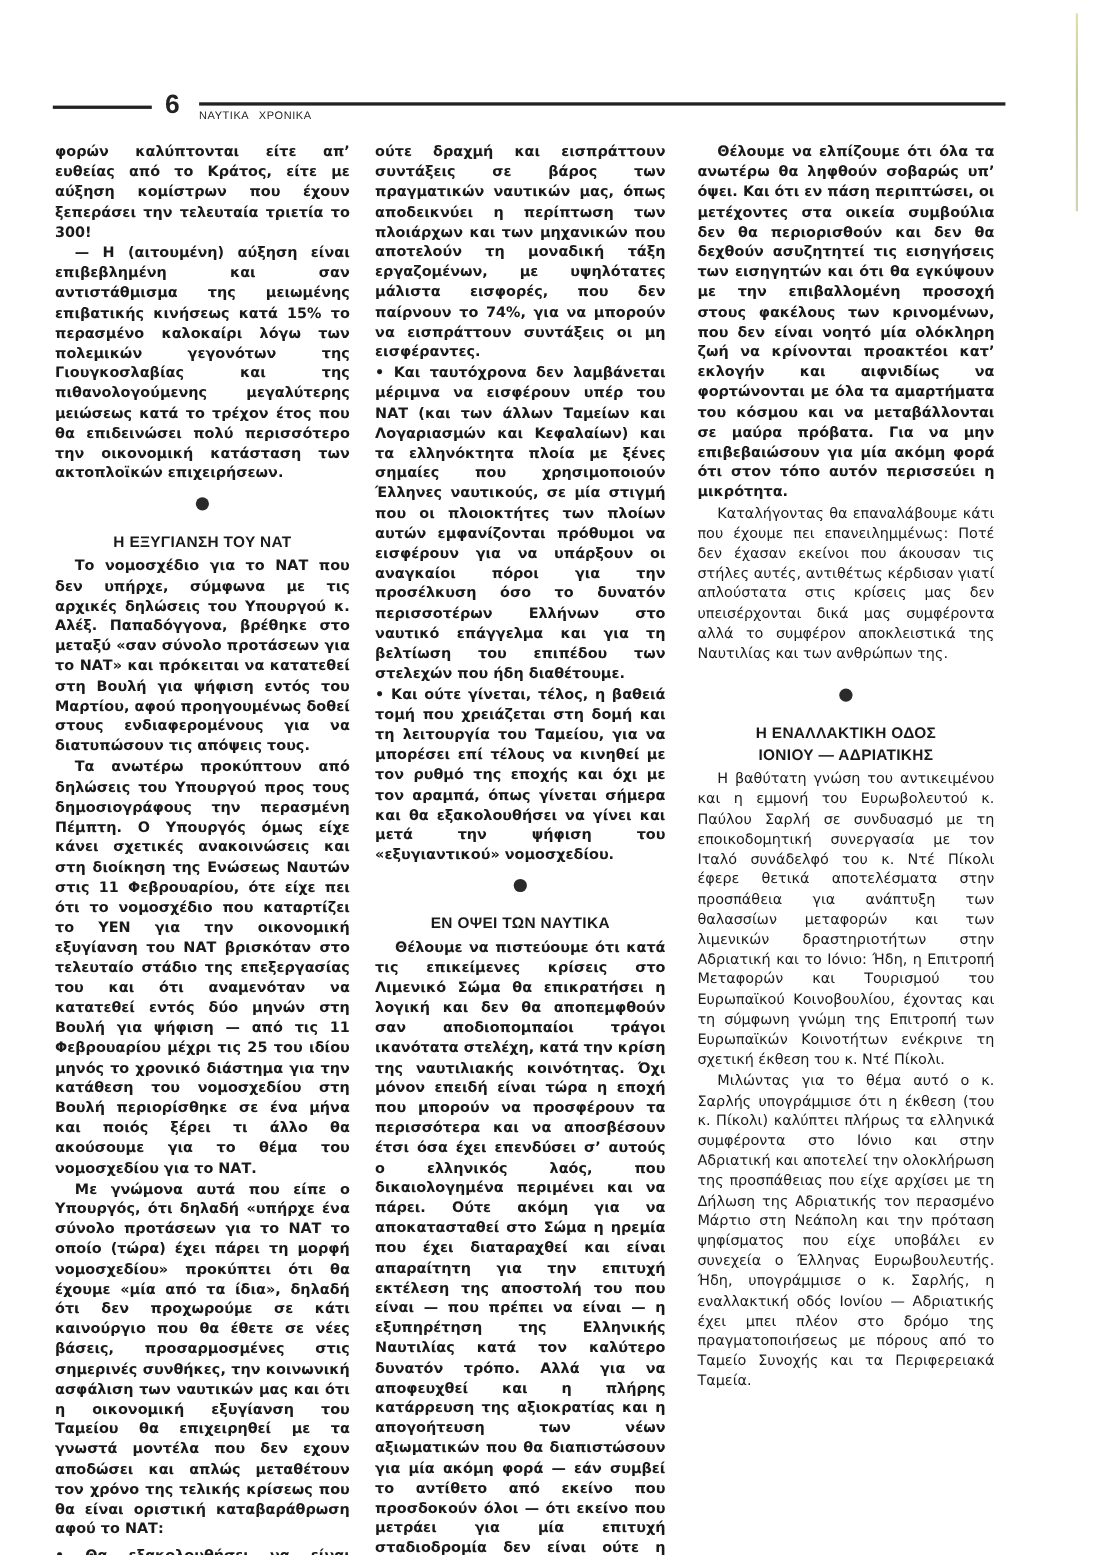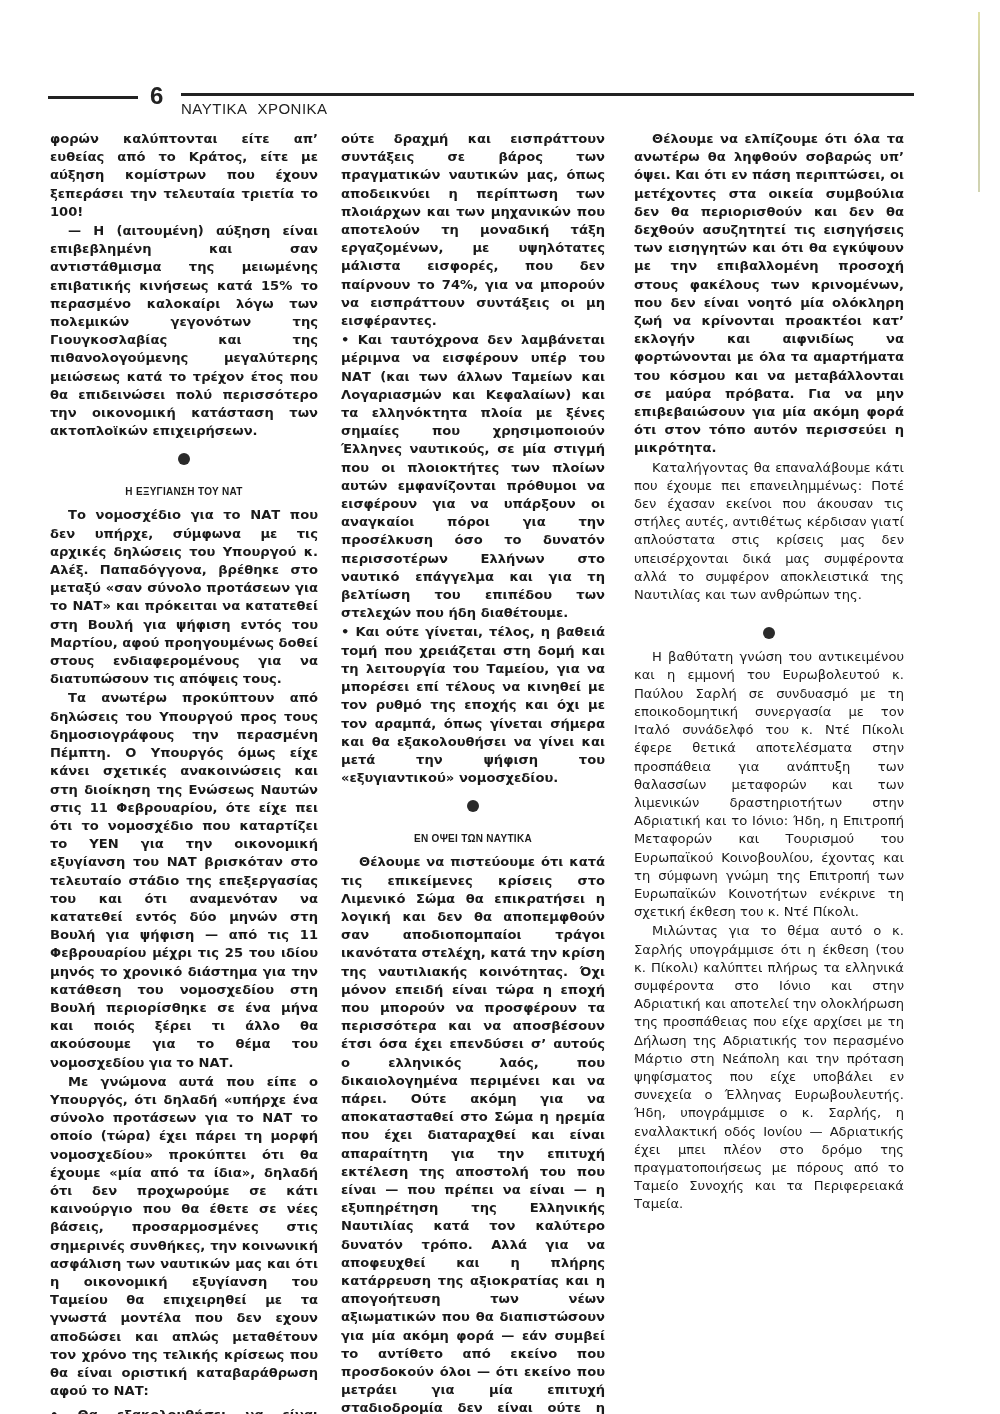--- a/index.html
+++ b/index.html
@@ -8,50 +8,50 @@
     font-family: "DejaVu Sans", "Liberation Sans", sans-serif; color: #1a1a1a;
   }
   .edge-line { position: absolute; left: 978px; top: 12px; width: 2px; height: 180px;
     background: linear-gradient(#d8d890, #b9bd8a 40%, #c6c9a0); opacity: .8; }
   .header { position: absolute; left: 48px; top: 84px; width: 866px; height: 40px; }
   .header .rule-left { position: absolute; left: 0; top: 12px; width: 90px; height: 3px; background: #222; }
   .header .page-num { position: absolute; left: 102px; top: -2px; font-family: "Liberation Sans", sans-serif;
     font-weight: bold; font-size: 24px; color: #222; }
   .header .rule-right { position: absolute; left: 133px; top: 9px; width: 733px; height: 3px; background: #222; }
   .header .paper-name { position: absolute; left: 133px; top: 16px; font-family: "Liberation Sans", sans-serif;
-    font-size: 15px; letter-spacing: .5px; color: #222; word-spacing: 6px; }
+    font-size: 10px; letter-spacing: .5px; color: #222; word-spacing: 6px; }
 
   .col { position: absolute; top: 130px; font-size: 13.1px; line-height: 18.2px; text-align: justify;
     hyphens: manual; }
   .col.left { left: 50px; width: 268px; font-weight: bold; }
   .col.mid { left: 341px; width: 264px; font-weight: bold; }
   .col.right { left: 634px; width: 270px; font-weight: normal; }
   .col p { margin: 0; text-indent: 18px; }
   .col p.noindent { text-indent: 0; }
   .col p.bullet { text-indent: 0; }
   .col p + p { margin-top: 1px; }
   .divider { text-align: center; height: 22px; margin-top: 12px; }
   .dot { display: inline-block; width: 12px; height: 12px; border-radius: 50%; background: #2a2a2a; }
-  .heading { font-family: "Liberation Sans", sans-serif; font-weight: bold; font-size: 10px;
+  .heading { font-family: "Liberation Sans", sans-serif; font-weight: bold; font-size: 14px;
     text-align: center; line-height: 20px; margin: 8px 0 4px 0; letter-spacing: .3px; color: #1a1a1a; }
 </style>
 </head>
 <body>
 
 <div class="edge-line"></div>
 
 <div class="header">
   <div class="rule-left"></div>
   <div class="page-num">6</div>
   <div class="rule-right"></div>
   <div class="paper-name">ΝΑΥΤΙΚΑ ΧΡΟΝΙΚΑ</div>
 </div>
 
 <div class="col left">
-  <p class="noindent">φορών καλύπτονται είτε απ’ ευθείας από το Κράτος, είτε με αύξηση κομίστρων που έχουν ξεπεράσει την τελευταία τριετία το 100!</p>
+  <p class="noindent">φορών καλύπτονται είτε απ’ ευθείας από το Κράτος, είτε με αύξηση κομίστρων που έχουν ξεπεράσει την τελευταία τριετία το 300!</p>
   <p>— Η (αιτουμένη) αύξηση είναι επιβεβλημένη και σαν αντιστάθμισμα της μειωμένης επιβατικής κινήσεως κατά 15% το περασμένο καλοκαίρι λόγω των πολεμικών γεγονότων της Γιουγκοσλαβίας και της πιθανολογούμενης μεγαλύτερης μειώσεως κατά το τρέχον έτος που θα επιδεινώσει πολύ περισσότερο την οικονομική κατάσταση των ακτοπλοϊκών επιχειρήσεων.</p>
   <div class="divider"><span class="dot"></span></div>
   <div class="heading">Η ΕΞΥΓΙΑΝΣΗ ΤΟΥ ΝΑΤ</div>
   <p>Το νομοσχέδιο για το ΝΑΤ που δεν υπήρχε, σύμφωνα με τις αρχικές δηλώσεις του Υπουργού κ. Αλέξ. Παπαδόγγονα, βρέθηκε στο μεταξύ «σαν σύνολο προτάσεων για το ΝΑΤ» και πρόκειται να κατατεθεί στη Βουλή για ψήφιση εντός του Μαρτίου, αφού προηγουμένως δοθεί στους ενδιαφερομένους για να διατυπώσουν τις απόψεις τους.</p>
   <p>Τα ανωτέρω προκύπτουν από δηλώσεις του Υπουργού προς τους δημοσιογράφους την περασμένη Πέμπτη. Ο Υπουργός όμως είχε κάνει σχετικές ανακοινώσεις και στη διοίκηση της Ενώσεως Ναυτών στις 11 Φεβρουαρίου, ότε είχε πει ότι το νομοσχέδιο που καταρτίζει το ΥΕΝ για την οικονομική εξυγίανση του ΝΑΤ βρισκόταν στο τελευταίο στάδιο της επεξεργασίας του και ότι αναμενόταν να κατατεθεί εντός δύο μηνών στη Βουλή για ψήφιση — από τις 11 Φεβρουαρίου μέχρι τις 25 του ιδίου μηνός το χρονικό διάστημα για την κατάθεση του νομοσχεδίου στη Βουλή περιορίσθηκε σε ένα μήνα και ποιός ξέρει τι άλλο θα ακούσουμε για το θέμα του νομοσχεδίου για το ΝΑΤ.</p>
   <p>Με γνώμονα αυτά που είπε ο Υπουργός, ότι δηλαδή «υπήρχε ένα σύνολο προτάσεων για το ΝΑΤ το οποίο (τώρα) έχει πάρει τη μορφή νομοσχεδίου» προκύπτει ότι θα έχουμε «μία από τα ίδια», δηλαδή ότι δεν προχωρούμε σε κάτι καινούργιο που θα έθετε σε νέες βάσεις, προσαρμοσμένες στις σημερινές συνθήκες, την κοινωνική ασφάλιση των ναυτικών μας και ότι η οικονομική εξυγίανση του Ταμείου θα επιχειρηθεί με τα γνωστά μοντέλα που δεν εχουν αποδώσει και απλώς μεταθέτουν τον χρόνο της τελικής κρίσεως που θα είναι οριστική καταβαράθρωση αφού το ΝΑΤ:</p>
   <p class="bullet" style="margin-top:6px">• Θα εξακολουθήσει να είναι «φορτωμένο» με τις χιλιάδες των «αλεξιπτωτιστών» που δεν έχουν εισφέρει</p>
 </div>
 
 <div class="col mid">
@@ -60,15 +60,19 @@
   <p class="bullet">• Και ούτε γίνεται, τέλος, η βαθειά τομή που χρειάζεται στη δομή και τη λειτουργία του Ταμείου, για να μπορέσει επί τέλους να κινηθεί με τον ρυθμό της εποχής και όχι με τον αραμπά, όπως γίνεται σήμερα και θα εξακολουθήσει να γίνει και μετά την ψήφιση του «εξυγιαντικού» νομοσχεδίου.</p>
   <div class="divider"><span class="dot"></span></div>
   <div class="heading">ΕΝ ΟΨΕΙ ΤΩΝ ΝΑΥΤΙΚΑ</div>
   <p>Θέλουμε να πιστεύουμε ότι κατά τις επικείμενες κρίσεις στο Λιμενικό Σώμα θα επικρατήσει η λογική και δεν θα αποπεμφθούν σαν αποδιοπομπαίοι τράγοι ικανότατα στελέχη, κατά την κρίση της ναυτιλιακής κοινότητας. Όχι μόνον επειδή είναι τώρα η εποχή που μπορούν να προσφέρουν τα περισσότερα και να αποσβέσουν έτσι όσα έχει επενδύσει σ’ αυτούς ο ελληνικός λαός, που δικαιολογημένα περιμένει και να πάρει. Ούτε ακόμη για να αποκατασταθεί στο Σώμα η ηρεμία που έχει διαταραχθεί και είναι απαραίτητη για την επιτυχή εκτέλεση της αποστολή του που είναι — που πρέπει να είναι — η εξυπηρέτηση της Ελληνικής Ναυτιλίας κατά τον καλύτερο δυνατόν τρόπο. Αλλά για να αποφευχθεί και η πλήρης κατάρρευση της αξιοκρατίας και η απογοήτευση των νέων αξιωματικών που θα διαπιστώσουν για μία ακόμη φορά — εάν συμβεί το αντίθετο από εκείνο που προσδοκούν όλοι — ότι εκείνο που μετράει για μία επιτυχή σταδιοδρομία δεν είναι ούτε η επίδοση, ούτε η σκληρή δουλειά, ούτε η εντιμότητα και η καθαρή συνείδηση, ούτε η πρόσκτηση περισσοτέρων γνώσεων, αλλά εντελώς διαφορετικά κριτήρια. Και, τέλος, για να αποφευχθεί ο φαύλος κύκλος των διώξεων των αντι-</p>
 </div>
 
 <div class="col right">
   <p style="font-weight:bold">Θέλουμε να ελπίζουμε ότι όλα τα ανωτέρω θα ληφθούν σοβαρώς υπ’ όψει. Και ότι εν πάση περιπτώσει, οι μετέχοντες στα οικεία συμβούλια δεν θα περιορισθούν και δεν θα δεχθούν ασυζητητεί τις εισηγήσεις των εισηγητών και ότι θα εγκύψουν με την επιβαλλομένη προσοχή στους φακέλους των κρινομένων, που δεν είναι νοητό μία ολόκληρη ζωή να κρίνονται προακτέοι κατ’ εκλογήν και αιφνιδίως να φορτώνονται με όλα τα αμαρτήματα του κόσμου και να μεταβάλλονται σε μαύρα πρόβατα. Για να μην επιβεβαιώσουν για μία ακόμη φορά ότι στον τόπο αυτόν περισσεύει η μικρότητα.</p>
   <p style="font-weight:normal">Καταλήγοντας θα επαναλάβουμε κάτι που έχουμε πει επανειλημμένως: Ποτέ δεν έχασαν εκείνοι που άκουσαν τις στήλες αυτές, αντιθέτως κέρδισαν γιατί απλούστατα στις κρίσεις μας δεν υπεισέρχονται δικά μας συμφέροντα αλλά το συμφέρον αποκλειστικά της Ναυτιλίας και των ανθρώπων της.</p>
   <div class="divider" style="margin-top:22px"><span class="dot"></span></div>
+  <div class="heading">
+    <div>Η ΕΝΑΛΛΑΚΤΙΚΗ ΟΔΟΣ</div>
+    <div>ΙΟΝΙΟΥ — ΑΔΡΙΑΤΙΚΗΣ</div>
+  </div>
   <p>Η βαθύτατη γνώση του αντικειμένου και η εμμονή του Ευρωβολευτού κ. Παύλου Σαρλή σε συνδυασμό με τη εποικοδομητική συνεργασία με τον Ιταλό συνάδελφό του κ. Ντέ Πίκολι έφερε θετικά αποτελέσματα στην προσπάθεια για ανάπτυξη των θαλασσίων μεταφορών και των λιμενικών δραστηριοτήτων στην Αδριατική και το Ιόνιο: Ήδη, η Επιτροπή Μεταφορών και Τουρισμού του Ευρωπαϊκού Κοινοβουλίου, έχοντας και τη σύμφωνη γνώμη της Επιτροπή των Ευρωπαϊκών Κοινοτήτων ενέκρινε τη σχετική έκθεση του κ. Ντέ Πίκολι.</p>
   <p>Μιλώντας για το θέμα αυτό ο κ. Σαρλής υπογράμμισε ότι η έκθεση (του κ. Πίκολι) καλύπτει πλήρως τα ελληνικά συμφέροντα στο Ιόνιο και στην Αδριατική και αποτελεί την ολοκλήρωση της προσπάθειας που είχε αρχίσει με τη Δήλωση της Αδριατικής τον περασμένο Μάρτιο στη Νεάπολη και την πρόταση ψηφίσματος που είχε υποβάλει εν συνεχεία ο Έλληνας Ευρωβουλευτής. Ήδη, υπογράμμισε ο κ. Σαρλής, η εναλλακτική οδός Ιονίου — Αδριατικής έχει μπει πλέον στο δρόμο της πραγματοποιήσεως με πόρους από το Ταμείο Συνοχής και τα Περιφερειακά Ταμεία.</p>
 </div>
 
 </body></html>

